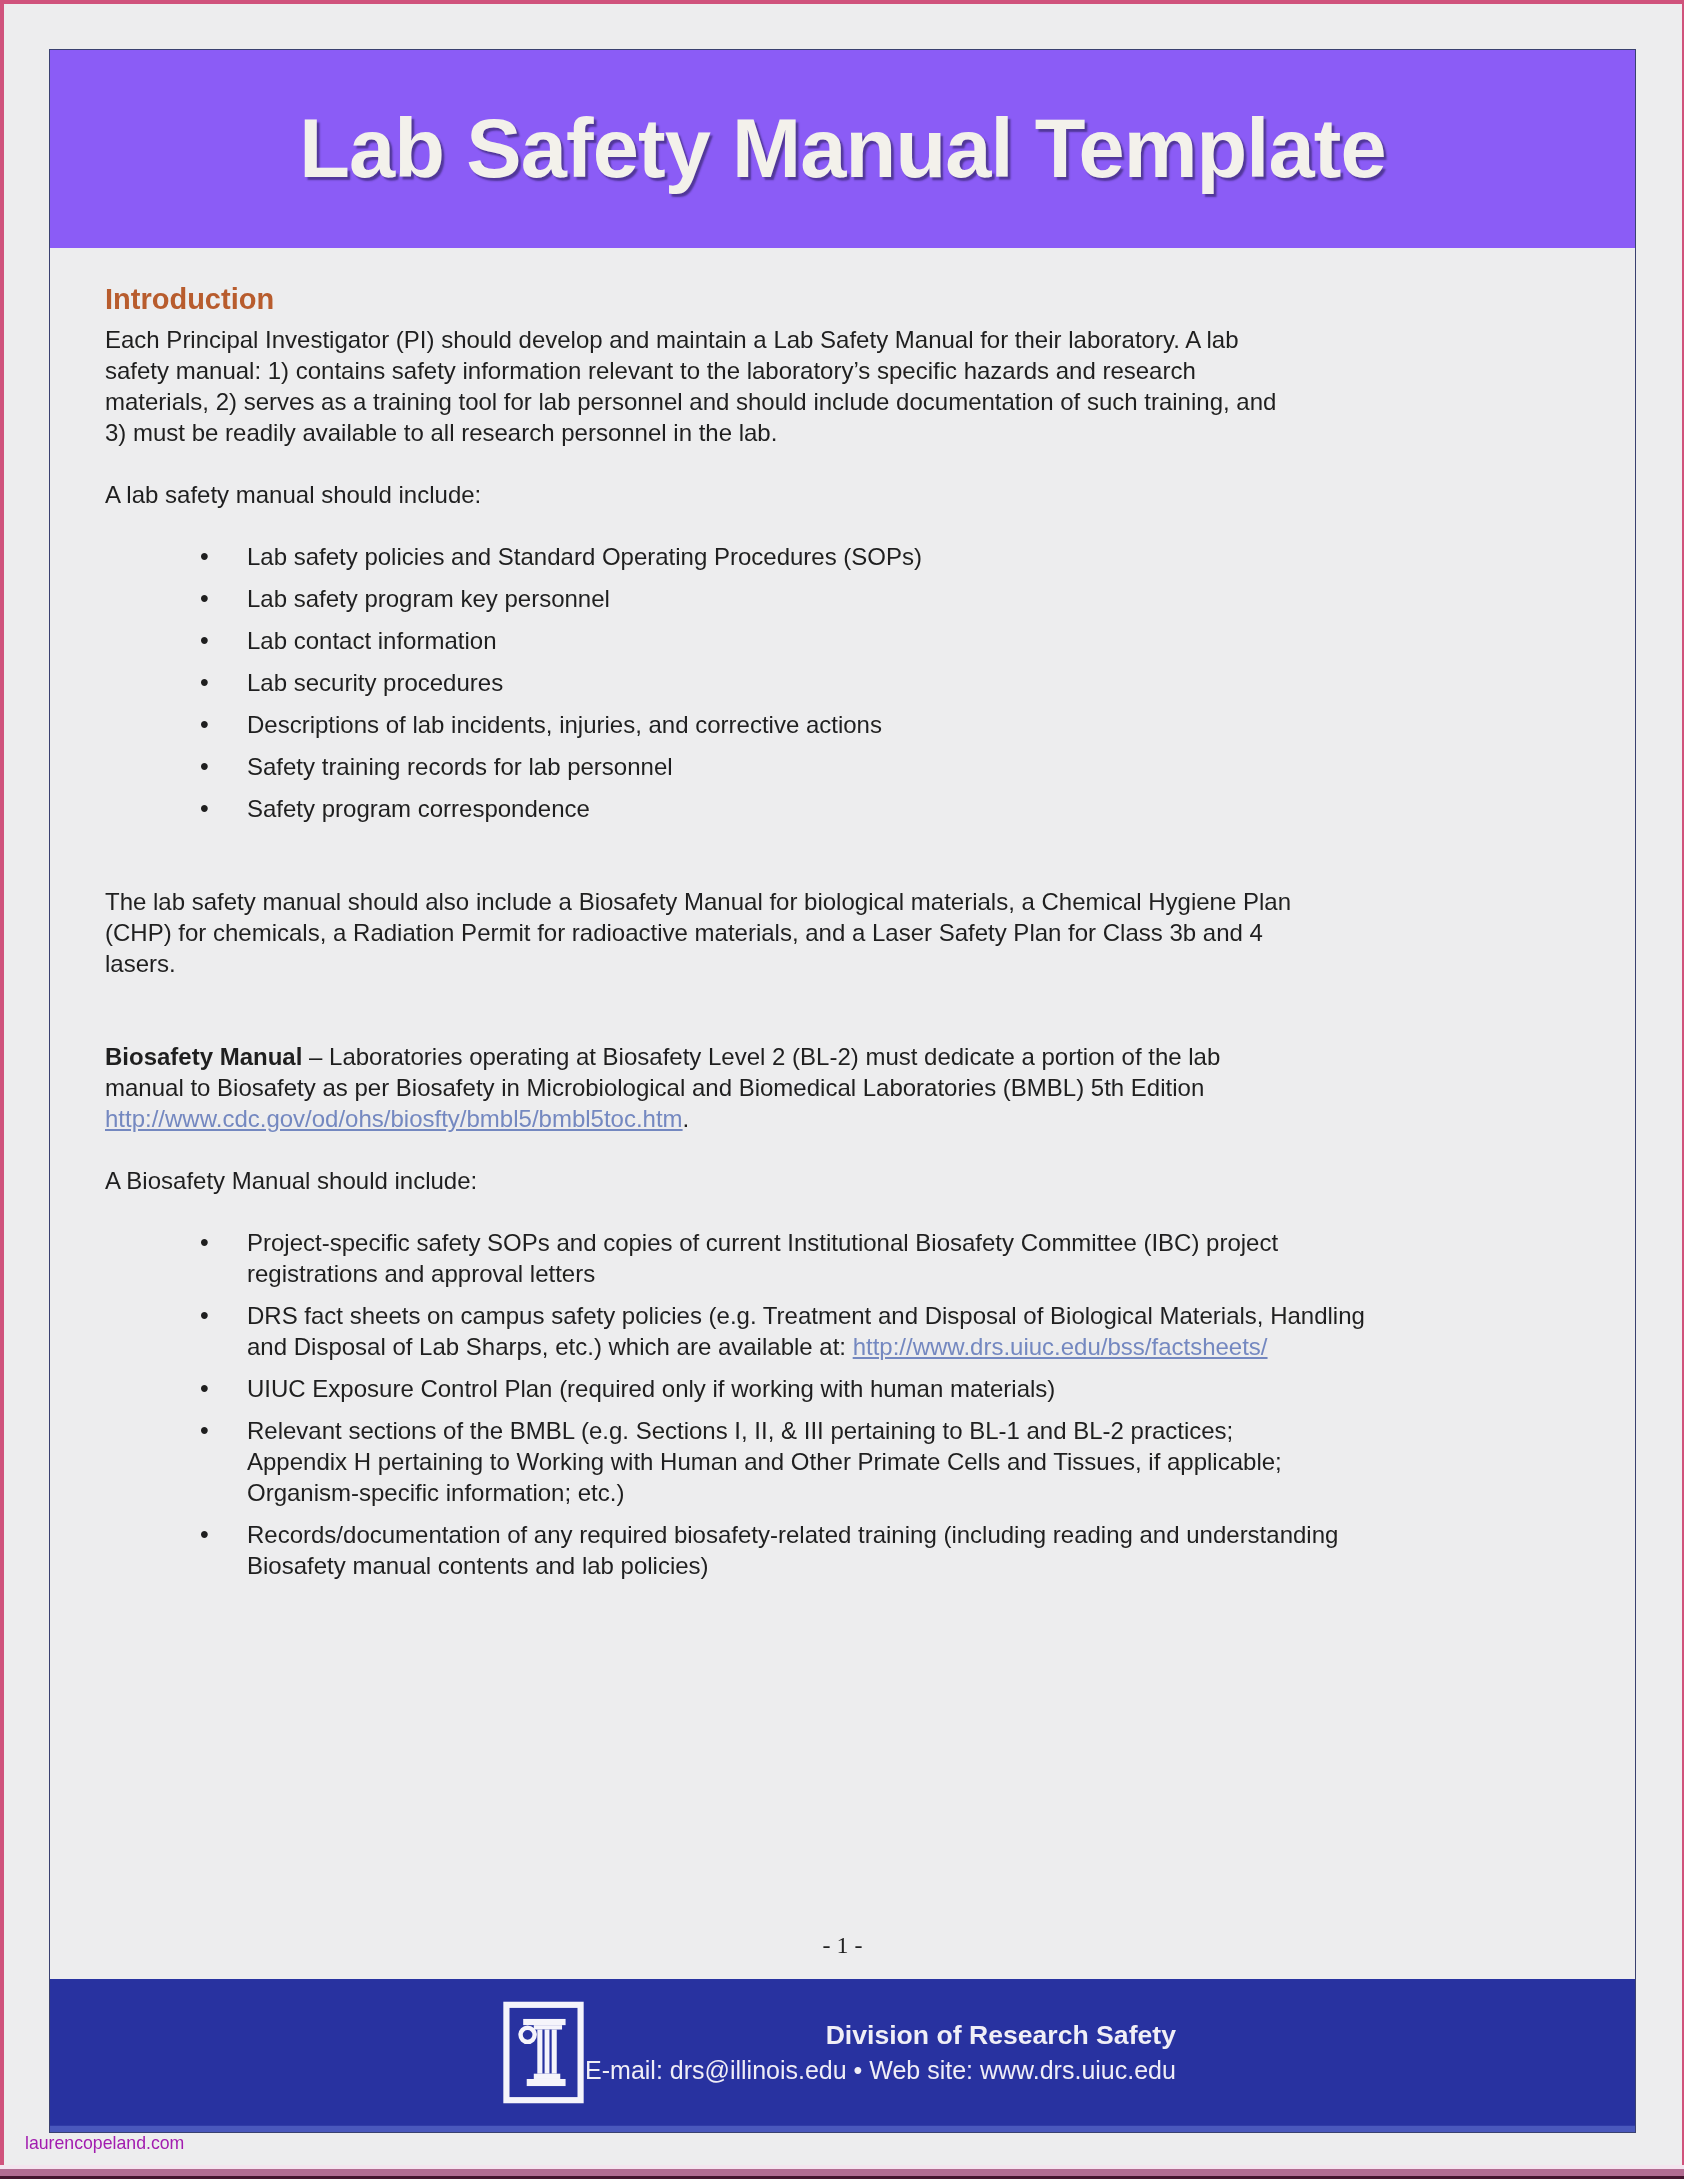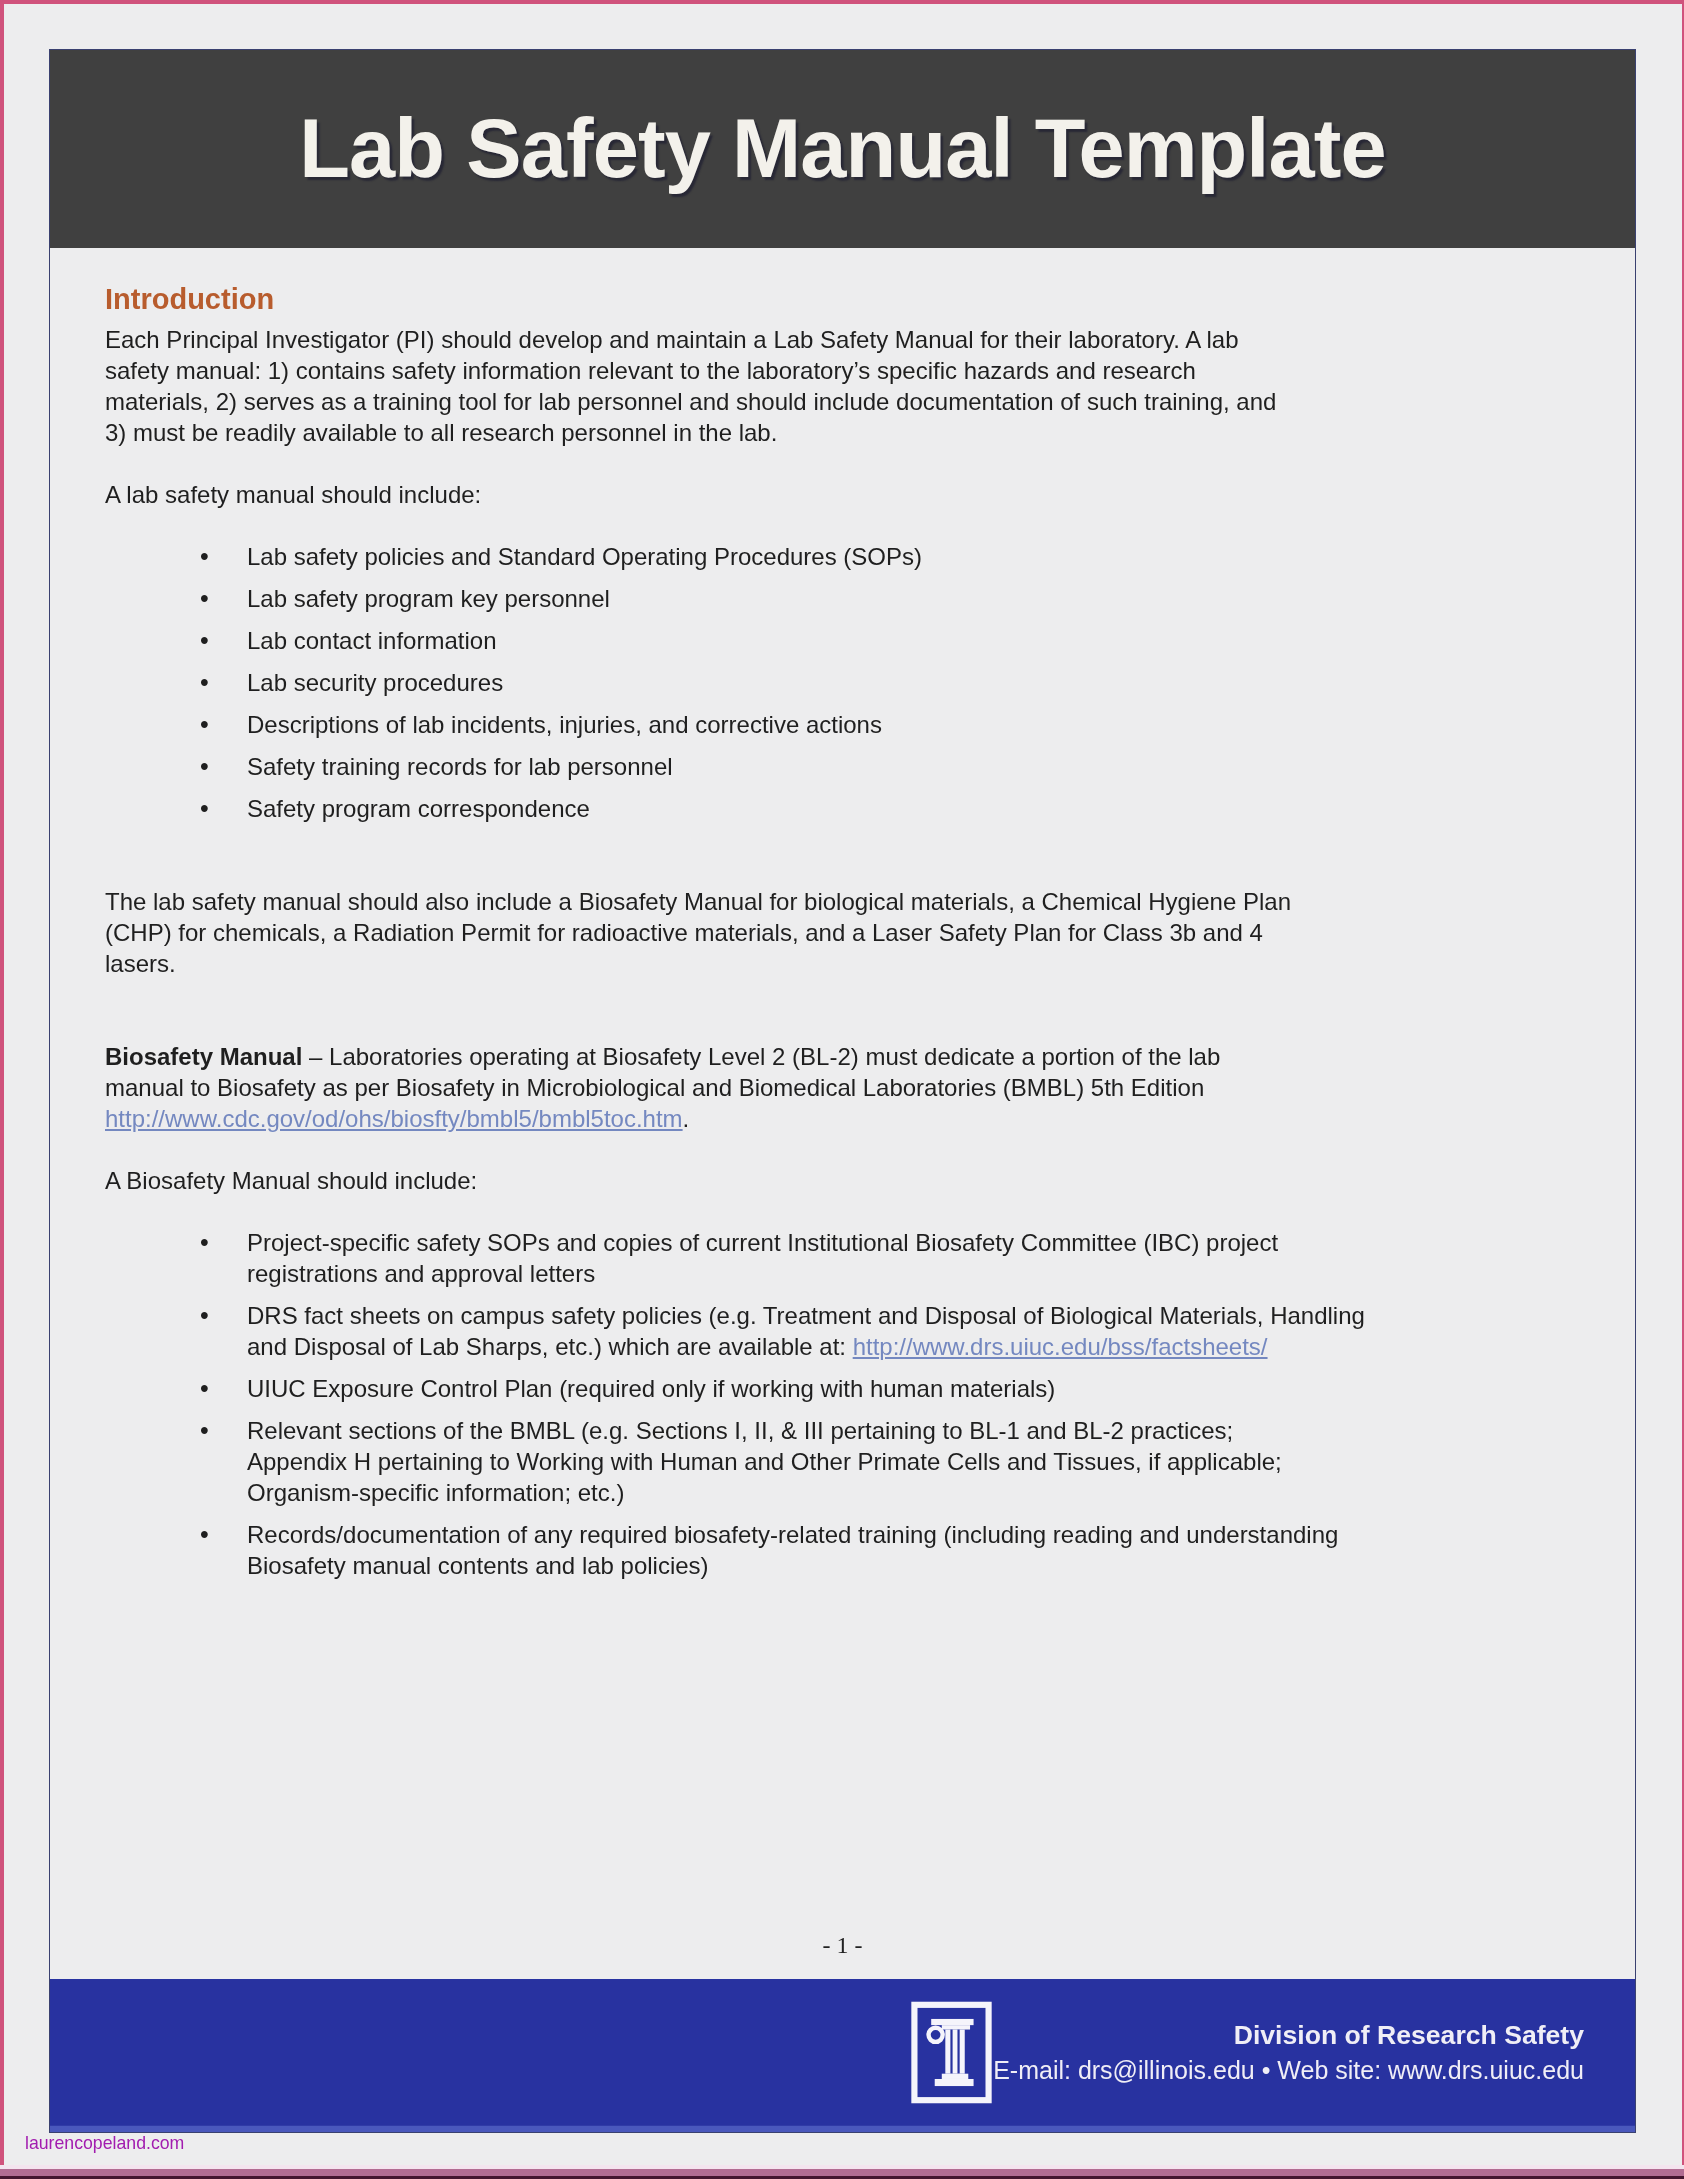--- a/index.html
+++ b/index.html
@@ -30,21 +30,21 @@
     border: 1.8px solid #3a4170;
     box-sizing: border-box;
     display: flex;
     flex-direction: column;
     background: #ededee;
   }
 
   .banner {
     height: 198px;
     flex: 0 0 198px;
-    background: #404040;
+    background: #8b5cf6;
     display: flex;
     align-items: center;
     justify-content: center;
   }
   .banner h1 {
     margin: 0;
     font-size: 83px;
     font-weight: bold;
     letter-spacing: -0.9px;
     color: #f3f1eb;
@@ -91,21 +91,21 @@
     font-size:24px; color:#222;
   }
 
   .footer {
     flex: 0 0 153px;
     height: 153px;
     background:#2832a0;
     box-shadow: inset 0 -6.2px 0 #4a58bc;
     display:flex;
     align-items:center;
-    justify-content:flex-end;
+    justify-content:center;
     padding:0 51px 5.3px 44px;
     box-sizing:border-box;
   }
   .footer-text { text-align:right; color:#f0eef6; font-size:25px; line-height:35px; }
   .footer-text .org { font-weight:bold; font-size:26.6px; }
 
   .watermark {
     position:absolute; left:25px; top:2133px;
     font-size:17.7px; color:#a21caf; z-index:6;
   }

